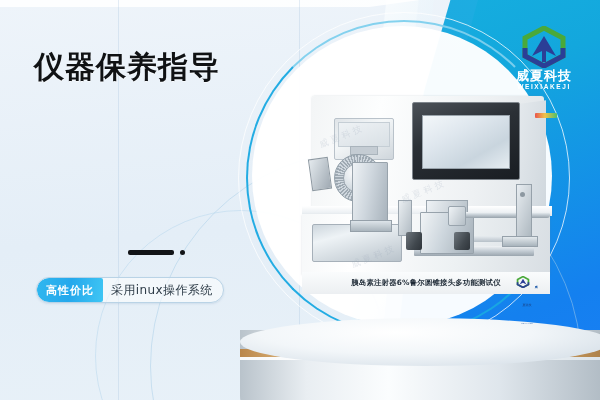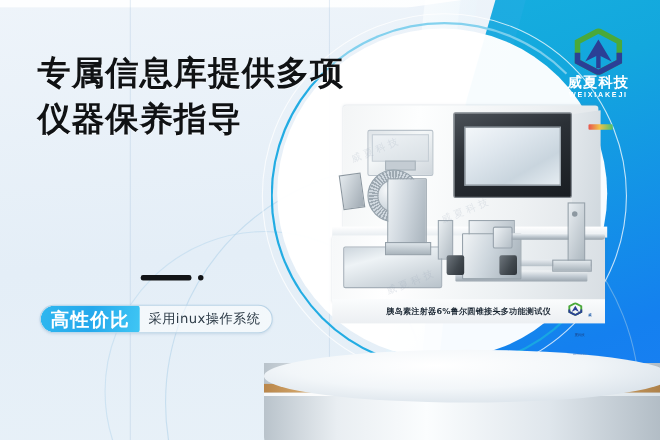--- a/index.html
+++ b/index.html
@@ -115,21 +115,21 @@
   
   .tagwrap{
     position:absolute;left:36px;top:277px;
     display:flex;align-items:stretch;
     border:1px solid #b9d3e6;border-radius:13px;background:rgba(255,255,255,.55);
     overflow:hidden;height:24px;
     box-shadow:0 1px 2px rgba(100,140,180,.18);
   }
   .tag-primary{
     background:linear-gradient(100deg,#2fb7ef 0%,#25a8ec 50%,#3fc6f4 100%);
-    color:#ffffff;font-size:17px;font-weight:bold;letter-spacing:1px;
+    color:#ffffff;font-size:11px;font-weight:bold;letter-spacing:1px;
     padding:0 9px;display:flex;align-items:center;
     font-family:"DejaVu Sans","Liberation Sans",sans-serif;
     border-radius:12px 2px 2px 12px;
   }
   .tag-secondary{
     color:#2d3b47;font-size:12px;letter-spacing:.4px;
     padding:0 10px 0 8px;display:flex;align-items:center;
     font-family:"DejaVu Sans","Liberation Sans",sans-serif;
   }
 
@@ -348,21 +348,20 @@
         <path d="M4 22 L4 30 L23 40 L42 30 L42 22" fill="none" stroke="#2b3f96" stroke-width="5"></path>
         <path d="M23 10 L35 30 L23 24 L11 30 Z" fill="#2b3f96"></path>
         <path d="M23 24 L23 36" stroke="#2b3f96" stroke-width="4" fill="none"></path>
       </svg>
     </span>
     <div class="logo-cn">威夏科技</div>
     <div class="logo-en">WEIXIAKEJI</div>
   </div>
 
   <div class="headline">
-    <div>专属信息库提供多项</div>
     <div>仪器保养指导</div>
   </div>
 
 
   <div class="divider"></div>
   <div class="divider-dot"></div>
 
   <div class="tagwrap">
     <div class="tag-primary">高性价比</div>
     <div class="tag-secondary">采用inux操作系统</div>

